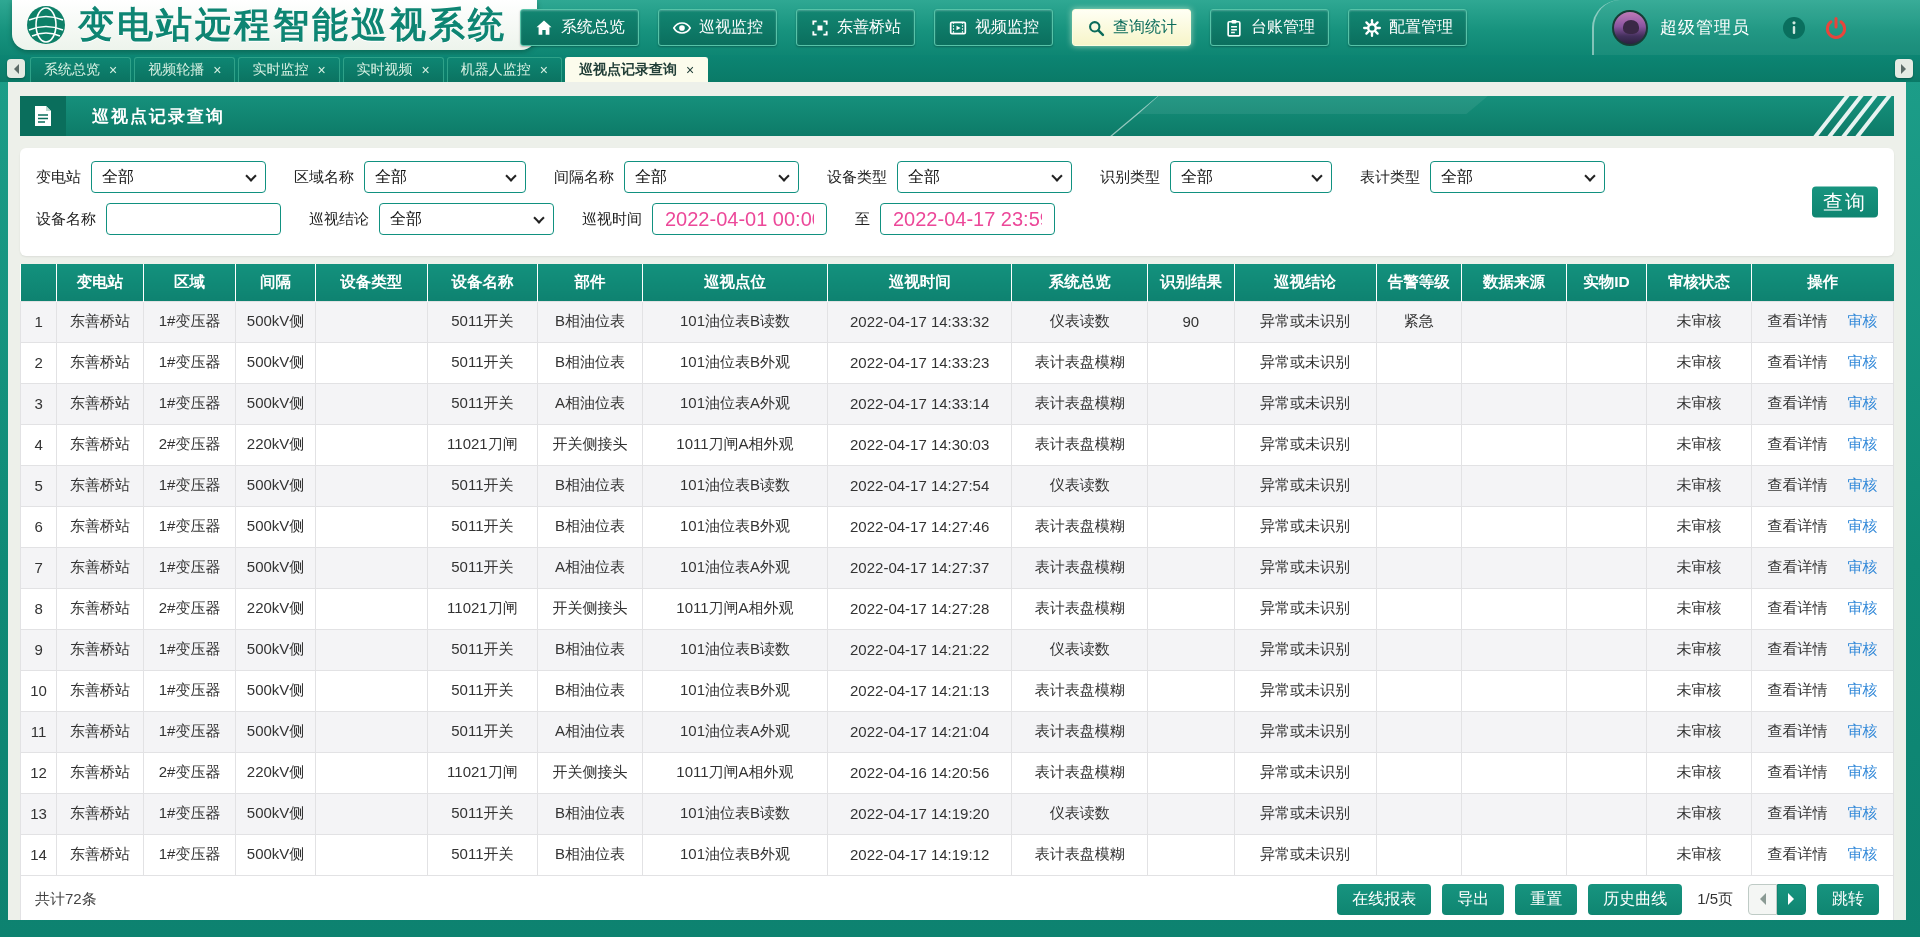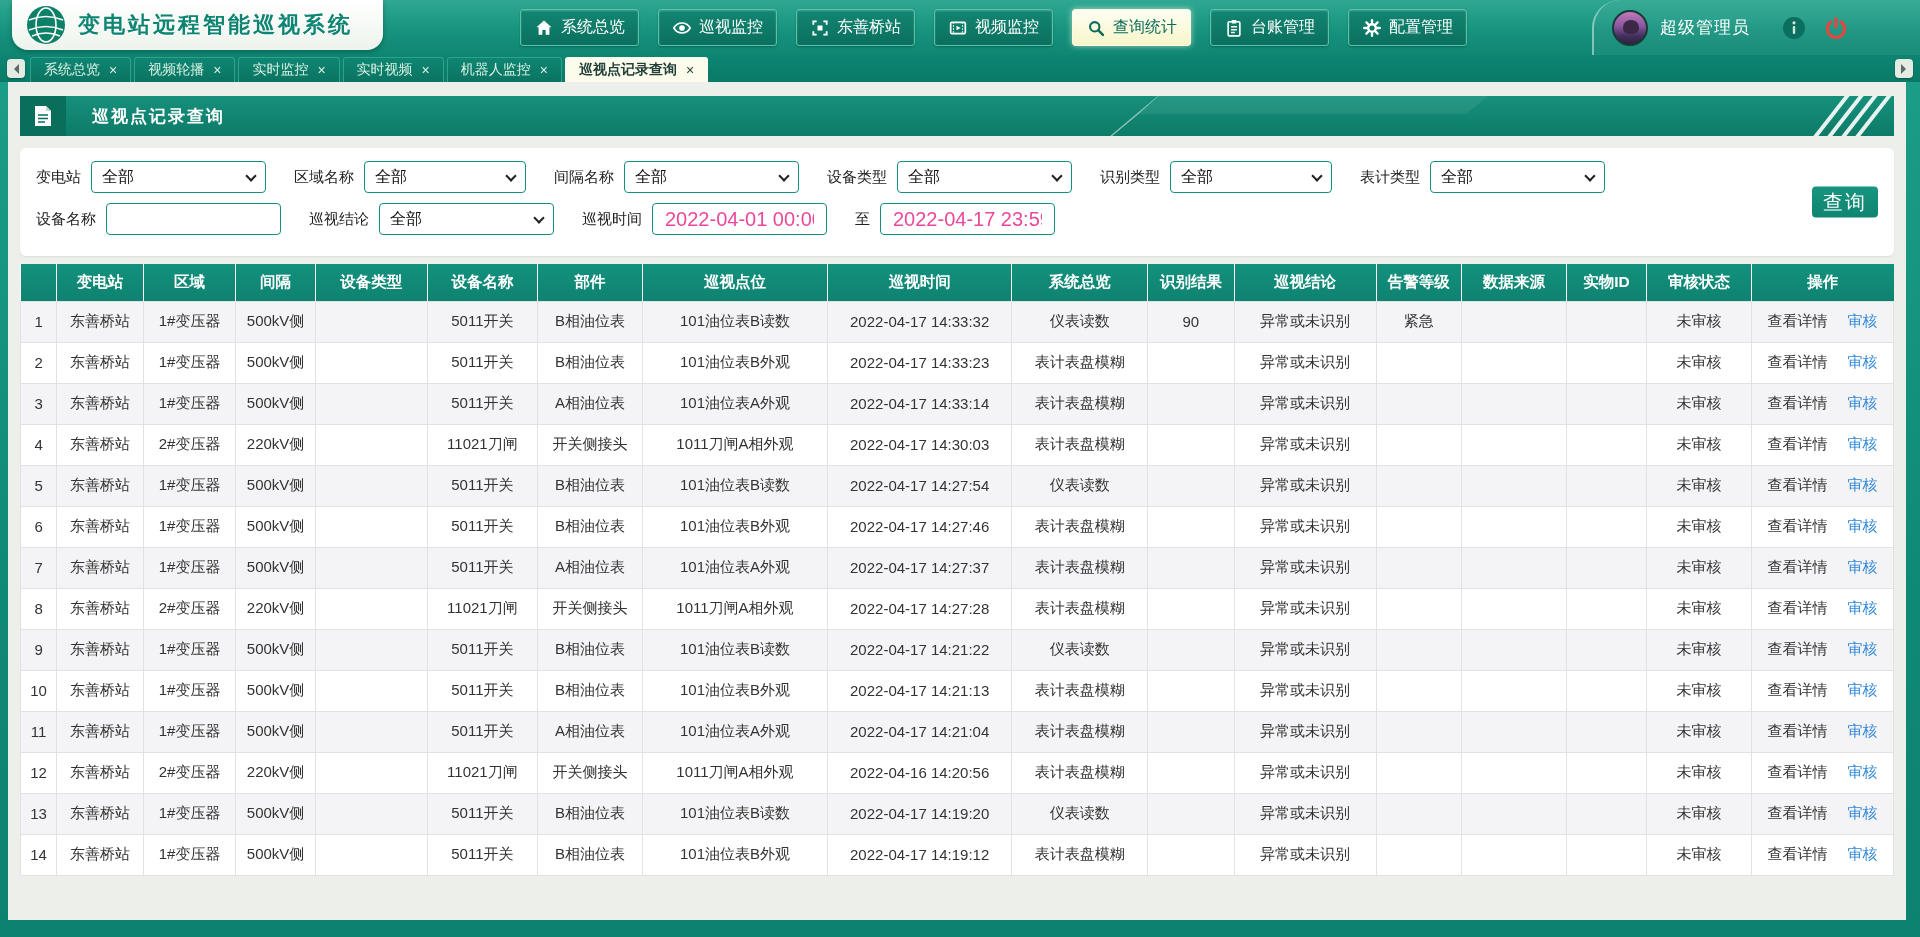--- a/index.html
+++ b/index.html
@@ -10,21 +10,21 @@
   body { background:linear-gradient(180deg,#1ea08b 0%,#0f8a76 60%,#0d8270 100%); }
 
   
   .header { position:relative; height:55px;
     background:linear-gradient(180deg,#2fa893 0%,#17937e 55%,#0e8673 100%); }
   .logo-panel { position:absolute; left:12px; top:0; height:50px;
     background:linear-gradient(180deg,#ffffff 0%,#edf4ec 100%);
     border-radius:0 0 16px 16px; box-shadow:0 2px 5px rgba(0,40,30,.35);
     display:flex; align-items:center; padding:0 30px 0 14px; gap:12px; }
   .logo-globe { width:40px; height:40px; flex:0 0 auto; }
-  .app-title { font-size:22px; font-weight:bold; color:#0e8573; letter-spacing:3px;
+  .app-title { font-size:36px; font-weight:bold; color:#0e8573; letter-spacing:3px;
     text-shadow:0 1px 0 #fff; white-space:nowrap; }
 
   .main-nav { position:absolute; left:520px; top:9px; display:flex; gap:19px; }
   .nav-btn { height:37px; padding:0 13px; display:flex; align-items:center; gap:7px;
     background:linear-gradient(180deg,#13887420 0,#0 0); 
     background:linear-gradient(180deg,#128672 0%,#0b6f5e 100%);
     border:1px solid #57c3a8; border-radius:3px; color:#fff; font-size:16px;
     box-shadow:inset 0 1px 2px rgba(255,255,255,.25), 0 1px 2px rgba(0,0,0,.25);
     cursor:pointer; white-space:nowrap; }
   .nav-btn .nicon { width:20px; height:20px; display:flex; }
@@ -662,14 +662,35 @@
             <td></td>
             <td></td>
             <td></td>
             <td>未审核</td>
             <td><span class="link-detail">查看详情</span><span class="link-audit">审核</span></td>
           </tr>
         </tbody>
     </table>
   </div>
 
+  <div class="tfooter">
+    <span class="total">共计72条</span>
+    <div class="fright">
+      <span id="footer-buttons" style="display:flex; gap:11px;">
+          <button class="fbtn">在线报表</button>
+          <button class="fbtn">导出</button>
+          <button class="fbtn">重置</button>
+          <button class="fbtn">历史曲线</button>
+        </span>
+      <span class="page-ind">1/5页</span>
+      <span class="pager">
+        <span class="pbtn prev">
+            <span class="ptri-l"></span>
+          </span>
+        <span class="pbtn next">
+            <span class="ptri-r"></span>
+          </span>
+      </span>
+      <button class="fbtn">跳转</button>
+    </div>
+  </div>
 
 </div>
 
 </body></html>

